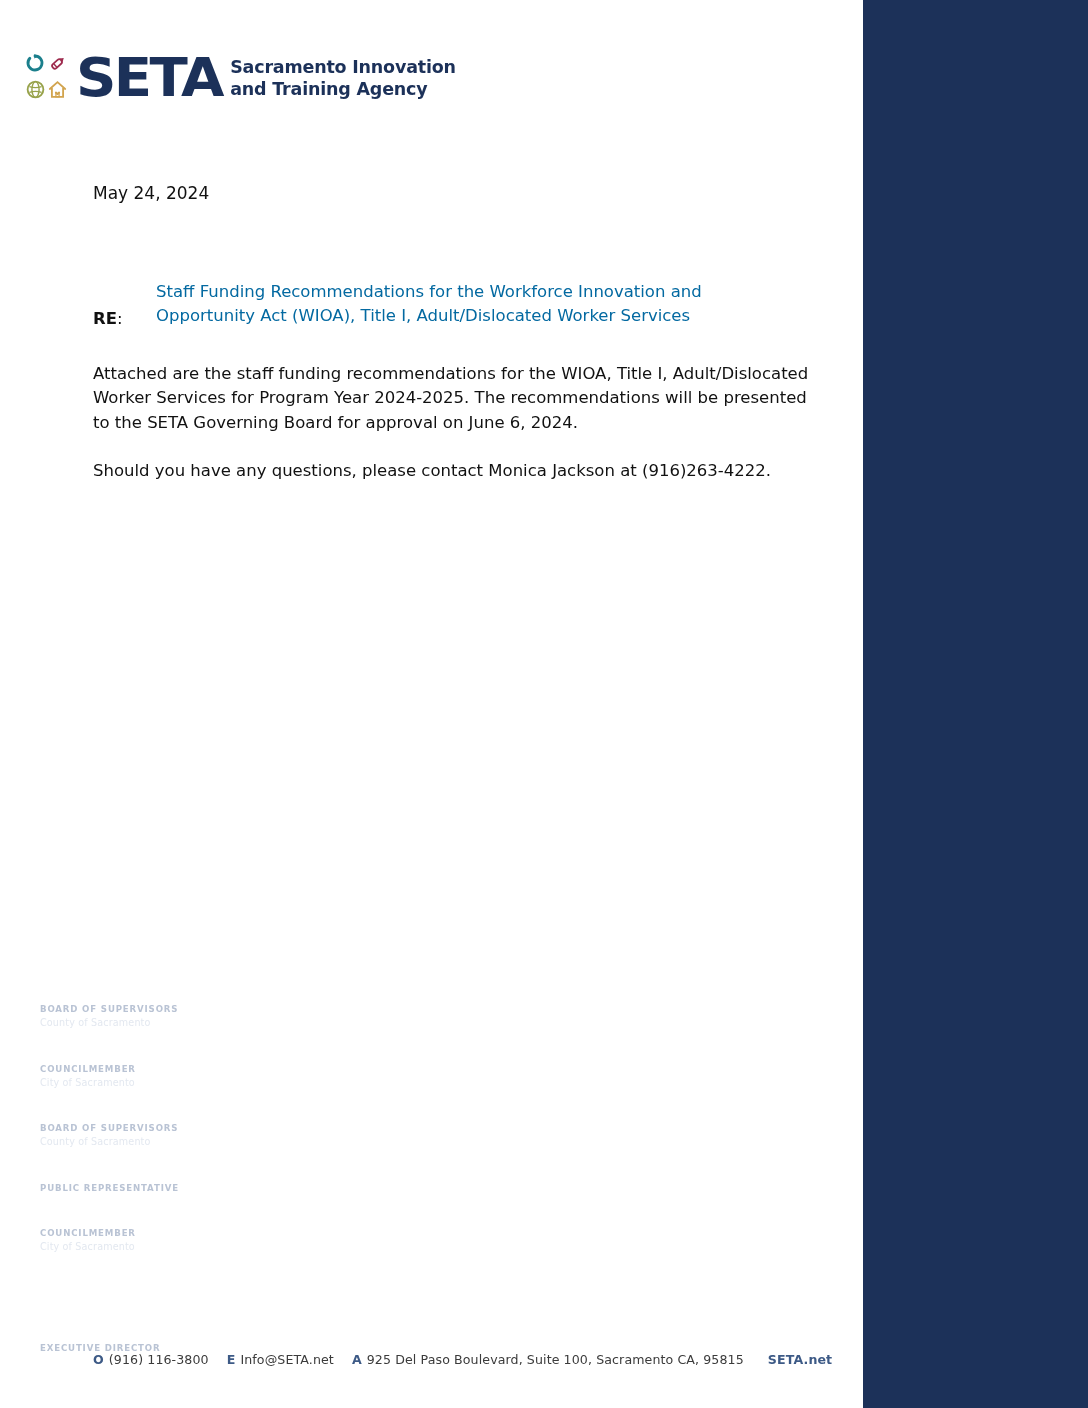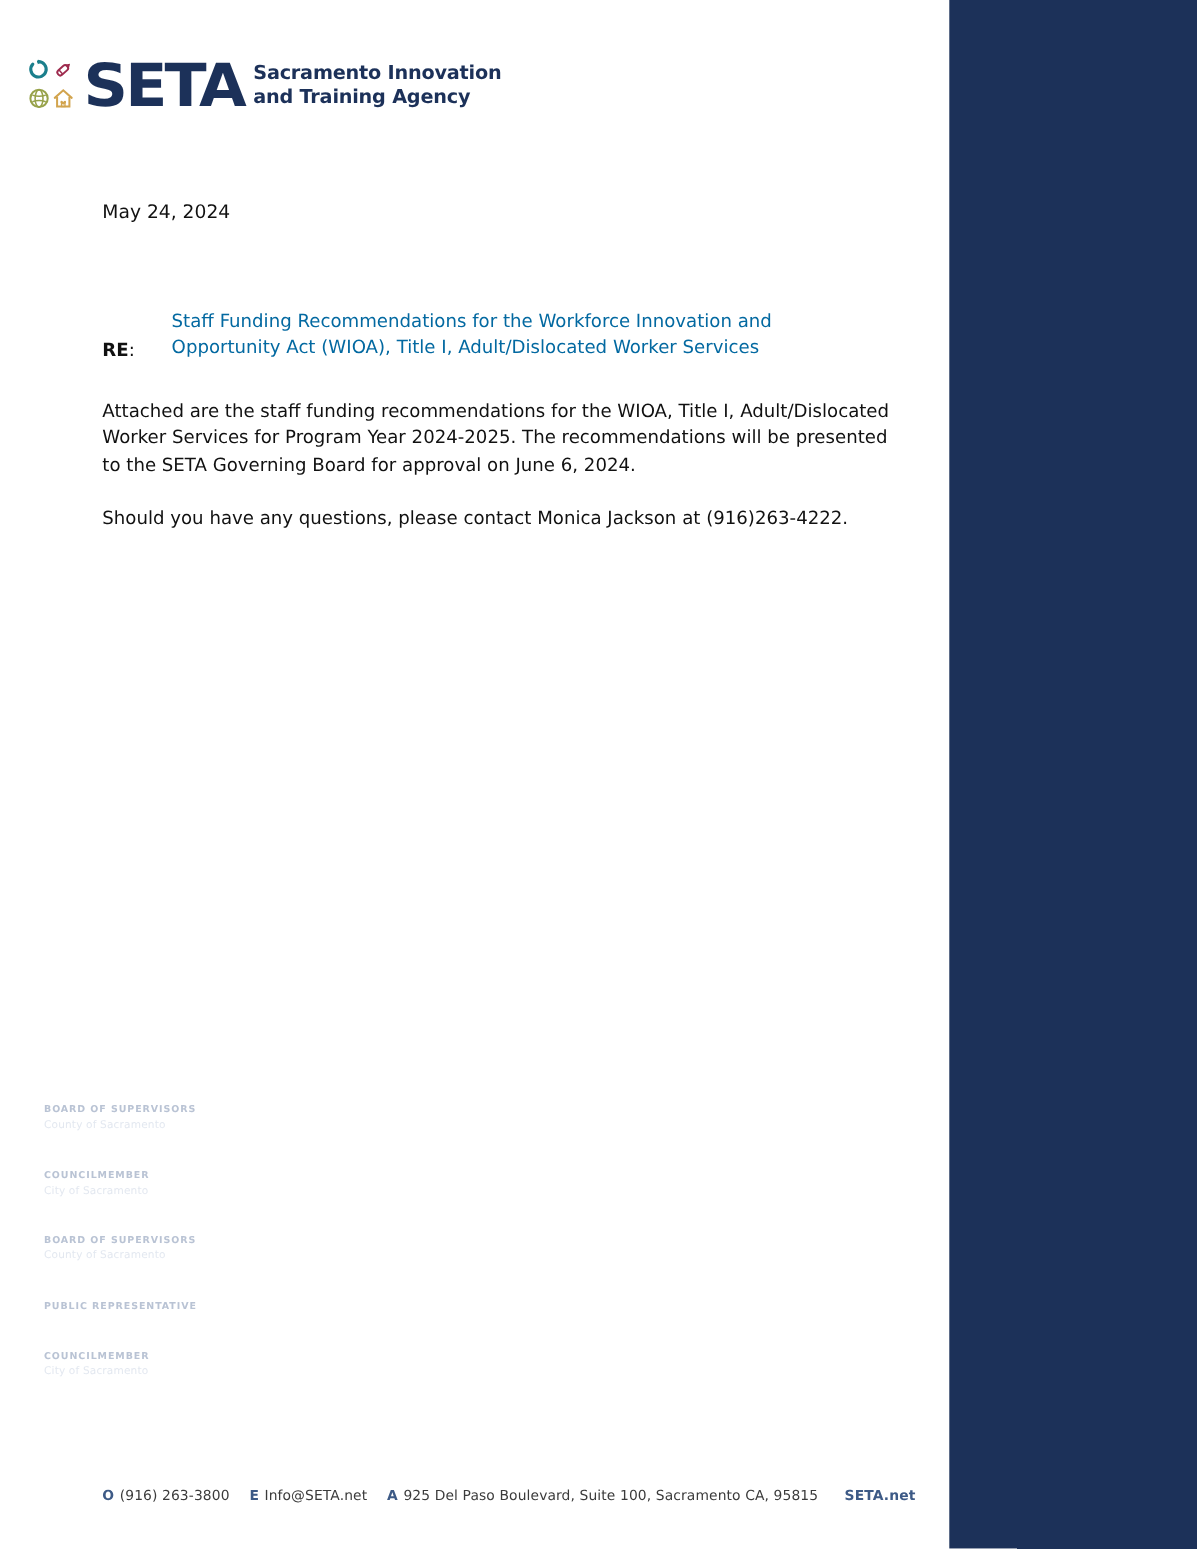--- a/index.html
+++ b/index.html
@@ -217,20 +217,28 @@
       <div class="member-role">PUBLIC  REPRESENTATIVE</div>
       <div class="member-org"></div>
     </div>
     <div class="member" style="margin-bottom:0;">
       <div class="member-name">Mai Vang</div>
       <div class="member-role">COUNCILMEMBER</div>
       <div class="member-org">City of Sacramento</div>
     </div>
   </div>
 
+  <div class="board-block" style="top: 1311px;">
+    <div class="board-rule"></div>
+    <div style="height:9px;"></div>
+    <div class="member-name">Anita Maldonado</div>
+    <div class="member-role">EXECUTIVE  DIRECTOR</div>
+    <div style="height:9px;"></div>
+    <div class="board-rule"></div>
+  </div>
 
   <div class="logo">
     <div class="logo-marks">
       <span>
         <svg width="20" height="20" viewBox="0 0 24 24">
           <path d="M12 3.6a8.4 8.4 0 1 1-6.2 2.7" fill="none" stroke="#1b7f8c" stroke-width="3.4" stroke-linecap="round"></path>
           <path d="M11.4 1.2 L15.4 4.2 L11.1 6.6 Z" fill="#1b7f8c"></path>
         </svg>
       </span>
       <span>
@@ -272,21 +280,21 @@
     <div class="re-text">Staff Funding Recommendations for the Workforce Innovation and Opportunity Act (WIOA), Title I, Adult/Dislocated Worker Services</div>
   </div>
 
   <div class="body-copy">
     <p>Attached are the staff funding recommendations for the WIOA, Title I, Adult/Dislocated Worker Services for Program Year 2024-2025.  The recommendations will be presented to the SETA Governing Board for approval on June 6, 2024.</p>
     <p>Should you have any questions, please contact Monica Jackson at (916)263-4222.</p>
   </div>
 
   <div class="footer">
     <span class="foot-key">O</span>
-    <span class="foot-val">(916) 263-3800</span>
+    <span class="foot-val">(916) 116-3800</span>
     <span class="foot-key">E</span>
     <span class="foot-val">Info@SETA.net</span>
     <span class="foot-key">A</span>
     <span class="foot-val">925 Del Paso Boulevard, Suite 100, Sacramento CA, 95815</span>
     <span class="foot-site">SETA.net</span>
   </div>
 
 </div>
 
 </body></html>

